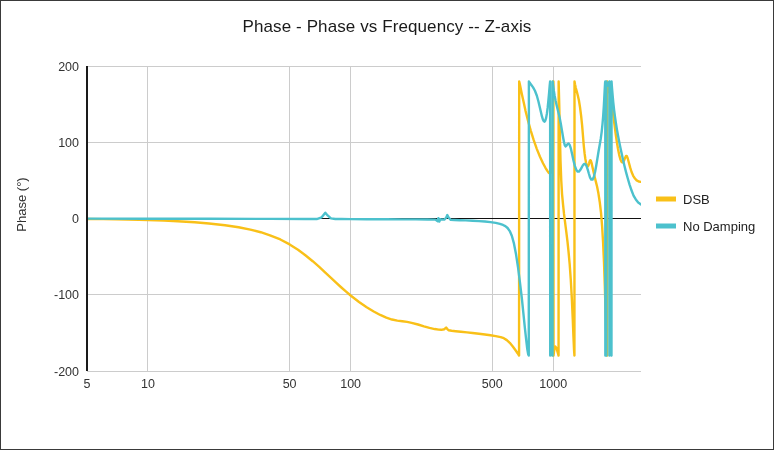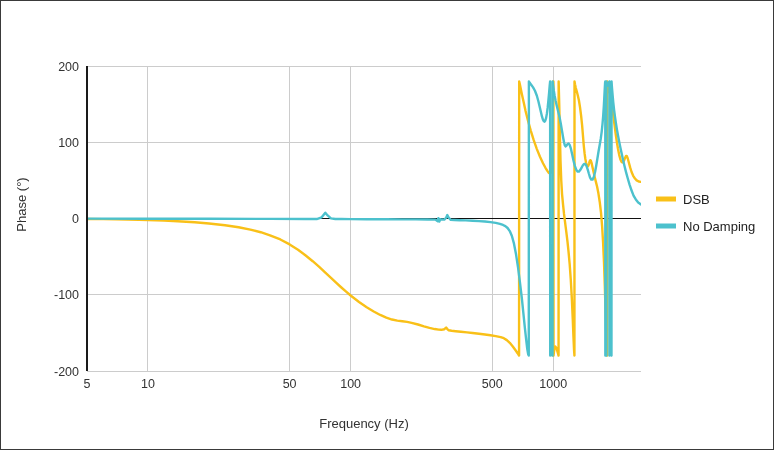--- a/index.html
+++ b/index.html
@@ -85,22 +85,22 @@
     stroke-width: 2.4;
     stroke-linejoin: round;
     stroke-linecap: round;
   }
 </style>
 </head>
 <body>
 
 <div id="figure">
 
+  <div id="chart-title">Phase - Phase vs Frequency -- Z-axis</div>
 
-  <div class="axis-label" id="xlabel">Frequency (Hz)</div>
   <div class="axis-label" id="ylabel">Phase (°)</div>
 
   <svg id="plot-svg" width="772" height="448">
     <defs>
         <clipPath id="plotclip">
           <rect x="86" y="63" width="554" height="309"></rect>
         </clipPath>
       </defs>
       <g id="grid-layer">
         <line x1="86" x2="640" y1="370" y2="370" class="gridline"></line>

